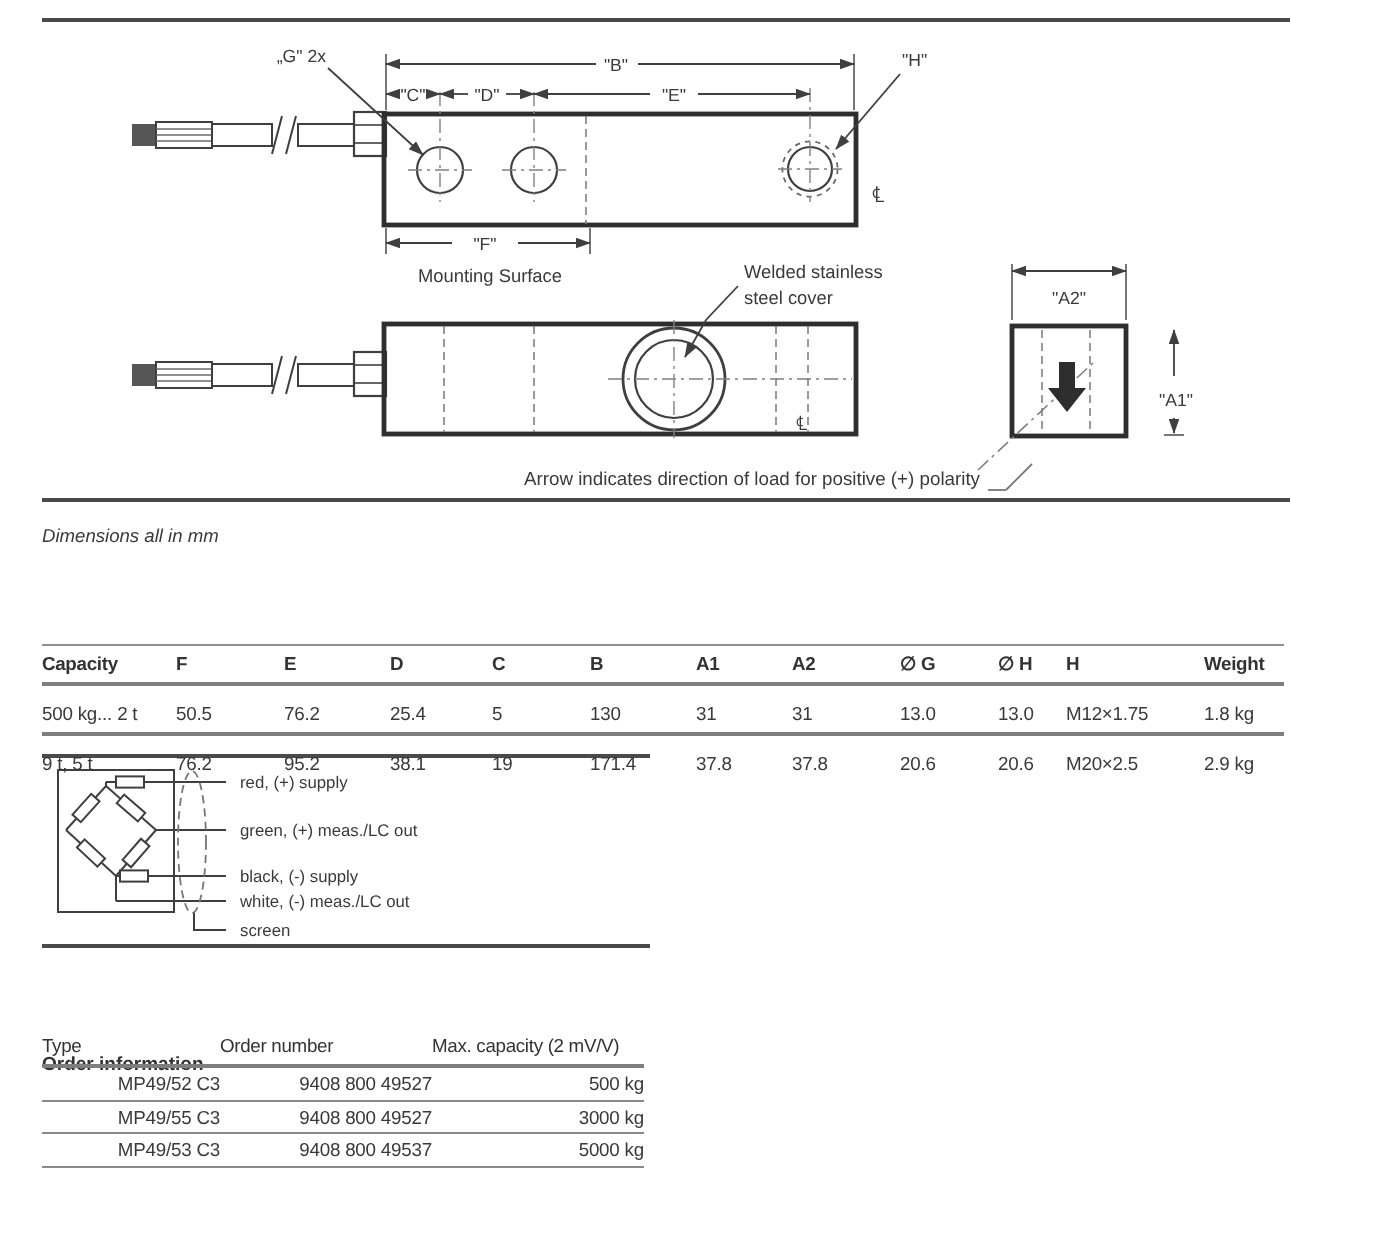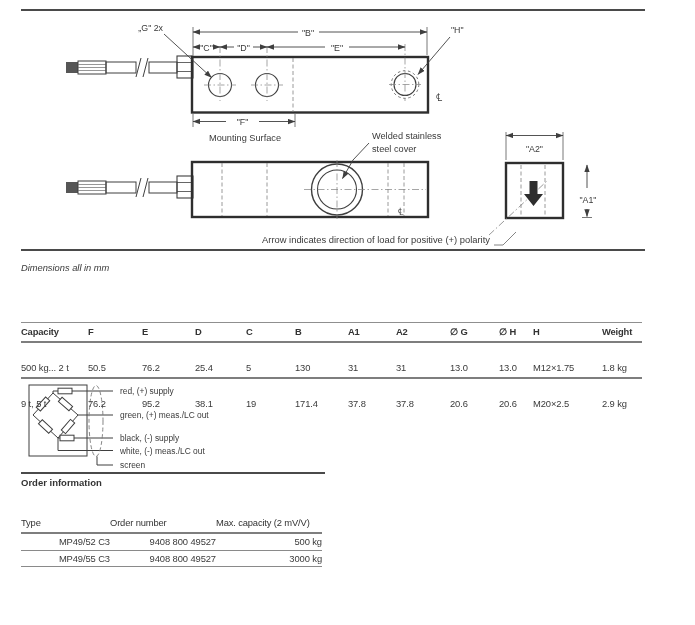--- a/index.html
+++ b/index.html
@@ -21,26 +21,26 @@
     position:absolute;left:21px;top:294px;width:621px;
     border-top:1.4px solid #8f8f8f;
     margin-top:28px;
   }
   #dims-table th{
     text-align:left;font-size:9.4px;font-weight:bold;letter-spacing:-0.15px;
     padding:3px 0 4px 0;border-bottom:2.4px solid #7e7e7e;color:#333;
   }
   #dims-table td{
     text-align:left;font-size:9.4px;letter-spacing:-0.1px;
-    padding:19px 0 4px 0;color:#3a3a3a;
+    padding:8px 0 4px 0;color:#3a3a3a;
   }
   #dims-table tr.sep td{border-bottom:2.4px solid #7e7e7e;}
   
   .order-title{
-    position:absolute;left:21px;top:477px;font-size:9.5px;font-weight:bold;color:#333;
+    position:absolute;left:21px;top:527px;font-size:9.5px;font-weight:bold;color:#333;
   }
   #order-table{
     position:absolute;left:21px;top:516px;width:301px;
   }
   #order-table th{
     text-align:left;font-size:9.4px;font-weight:normal;letter-spacing:-0.15px;
     padding:1px 0 4px 0;border-bottom:2px solid #7e7e7e;color:#333;
   }
   #order-table td{
     text-align:right;font-size:9.4px;letter-spacing:-0.1px;
@@ -326,16 +326,21 @@
       <tr>
         <td>MP49/52 C3</td>
         <td>9408 800 49527</td>
         <td>500 kg</td>
       </tr>
       <tr>
         <td>MP49/55 C3</td>
         <td>9408 800 49527</td>
         <td>3000 kg</td>
       </tr>
+      <tr>
+        <td>MP49/53 C3</td>
+        <td>9408 800 49537</td>
+        <td>5000 kg</td>
+      </tr>
     </tbody>
   </table>
 
 </div>
 
 </body></html>

